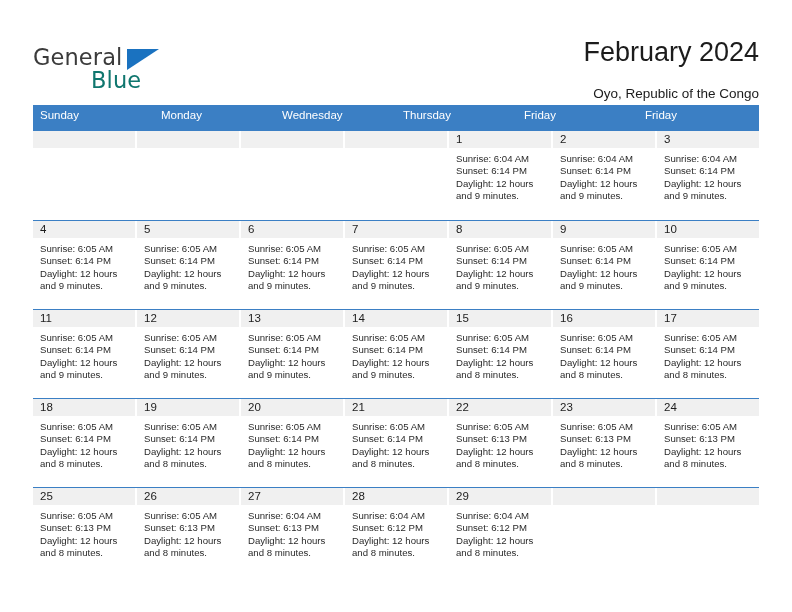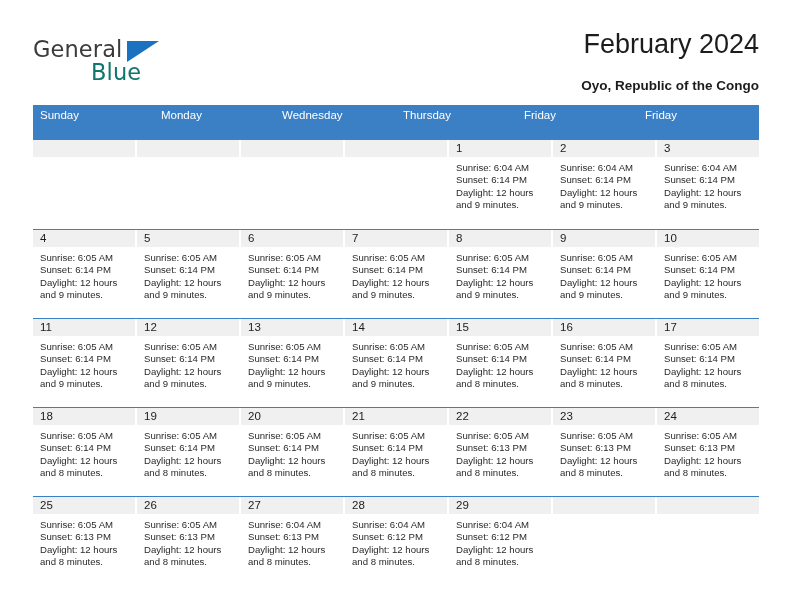--- a/index.html
+++ b/index.html
@@ -18,21 +18,21 @@
   .page {
     position: relative;
     width: 792px;
     height: 612px;
     box-sizing: border-box;
   }
 
   
   .header {
     position: absolute;
-    left: 0; top: 0;
+    left: 0; top: 8px;
     width: 792px;
     height: 104px;
   }
   .logo {
     position: absolute;
     left: 33px;
     top: 36px;
     width: 200px;
     height: 52px;
   }
@@ -74,37 +74,37 @@
     color: #1c1c1c;
     text-align: right;
     white-space: nowrap;
     font-family: "Liberation Sans", sans-serif;
   }
   .subtitle {
     position: absolute;
     right: 33px;
     top: 78px;
     font-size: 13.5px;
-    font-weight: 700;
+    font-weight: 400;
     color: #1c1c1c;
     text-align: right;
     white-space: nowrap;
   }
 
   
   .calendar {
     position: absolute;
     left: 33px;
     top: 105px;
     width: 726px;
   }
   .dow-row {
     display: flex;
     width: 726px;
-    height: 35px;
+    height: 26px;
     background: #3b7fc4;
   }
   .dow-cell {
     flex: 1 1 0;
     height: 21px;
     line-height: 21px;
     color: #ffffff;
     font-size: 11.5px;
     padding-left: 7px;
     box-sizing: border-box;

